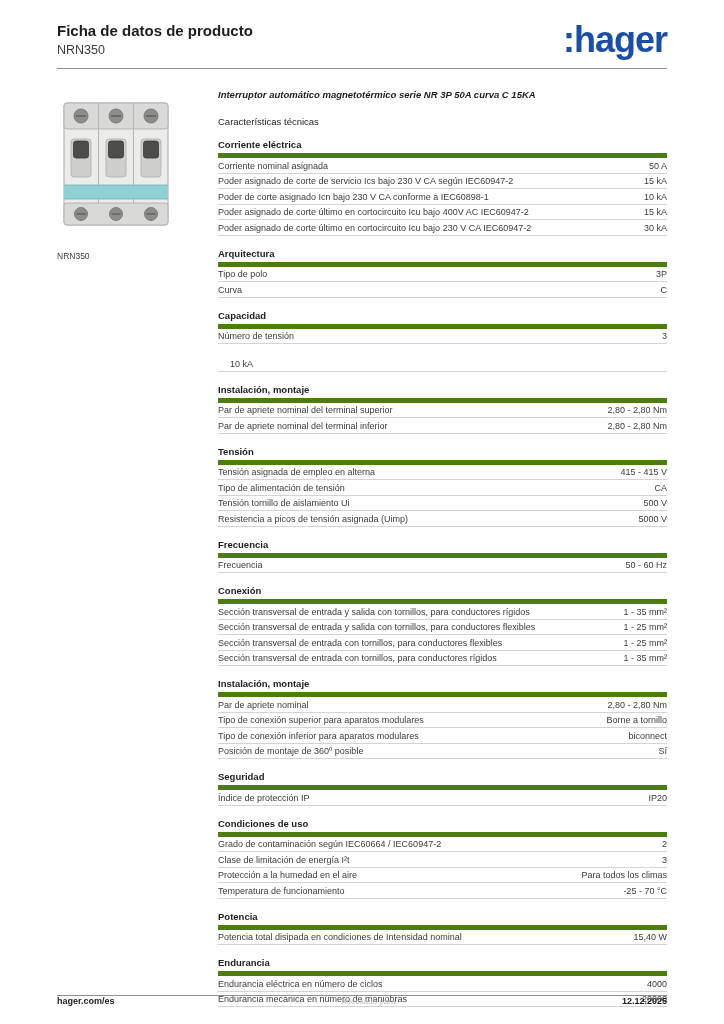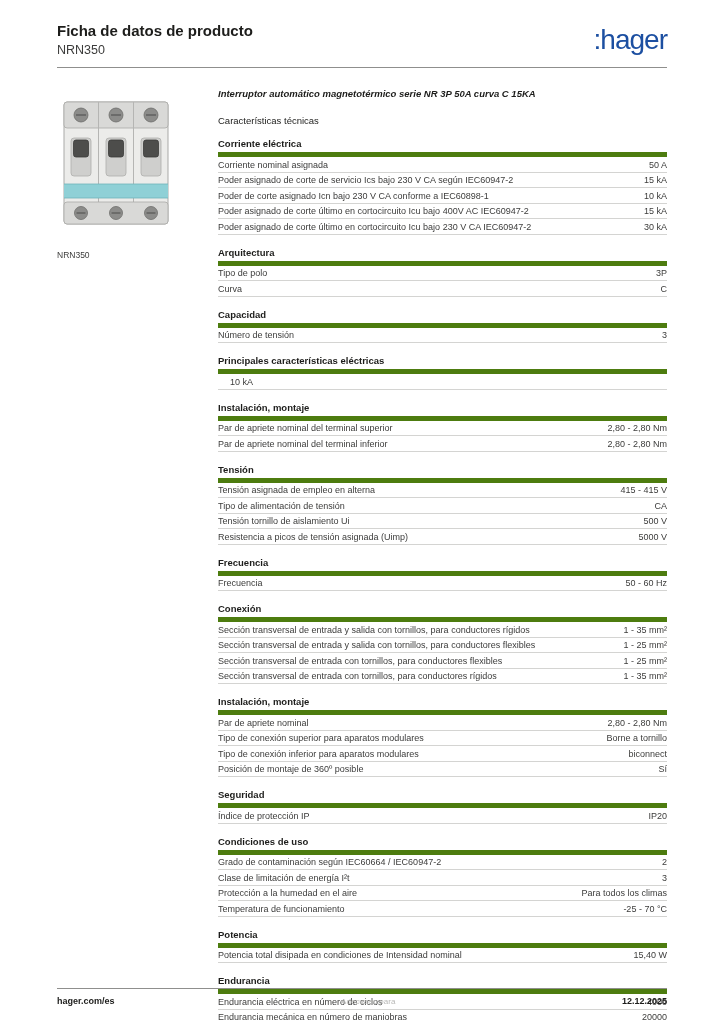--- a/index.html
+++ b/index.html
@@ -5,25 +5,25 @@
   * { margin:0; padding:0; box-sizing:border-box; }
   html,body { background:#ffffff; }
   body {
     width:724px; height:1024px; position:relative;
     font-family:"Liberation Sans", sans-serif;
     color:#3c3c3b;
   }
   .page { position:absolute; inset:0; padding:22px 57px 0 57px; }
 
   
-  .header { display:flex; justify-content:space-between; align-items:center;
+  .header { display:flex; justify-content:space-between; align-items:flex-start;
             border-bottom:1px solid #8f8f8d; padding-bottom:10px; }
   .header-title { font-size:15px; font-weight:bold; color:#1d1d1b; }
   .header-sub   { font-size:12.5px; color:#3c3c3b; margin-top:4px; }
-  .logo { font-size:28px; font-weight:normal; color:#1c4fa1; letter-spacing:-1px; line-height:1; }
+  .logo { font-size:36px; font-weight:bold; color:#1c4fa1; letter-spacing:-1px; line-height:1; }
 
   
   .content { display:flex; margin-top:20px; }
   .left-col { width:161px; flex-shrink:0; }
   .img-box { width:118px; }
   .img-caption { font-size:8.5px; color:#3c3c3b; margin-top:8px; }
   .right-col { flex:1; min-width:0; }
 
   .product-title { font-size:9.5px; font-weight:bold; color:#1d1d1b; margin-bottom:16px;font-style:italic; }
   .group-title   { font-size:9.5px; font-weight:normal; color:#1d1d1b; margin-bottom:12px; }
@@ -31,21 +31,21 @@
   .section { margin-bottom:12px; }
   .section h3 { font-size:9.5px; font-weight:bold; color:#1d1d1b;
                 padding-bottom:3px; border-bottom:5px solid #4d7c0f; }
   .row { display:flex; justify-content:space-between; align-items:baseline;
          font-size:9px; padding:2.5px 0 2px 0; border-bottom:1px solid #d4d4d2; }
   .row .label { color:#3c3c3b; }
   .row .value { text-align:right; white-space:nowrap; padding-left:12px; color:#3c3c3b; }
 
   
   .footer { position:absolute; left:57px; right:57px; bottom:18px;
-            border-top:1px solid #8f8f8d; padding-top:7px;
+            border-top:1px solid #8f8f8d; 
             display:flex; justify-content:space-between; align-items:baseline; }
   .footer .f-left  { font-size:9px; font-weight:bold; color:#1d1d1b; }
   .footer .f-center{ font-size:8px; color:#b8b8b6; }
   .footer .f-right { font-size:9px; font-weight:bold; color:#1d1d1b; }
 </style>
 </head>
 <body>
 
 <div class="page">
 
@@ -152,21 +152,20 @@
             </div>
           </div>
           <div class="section">
             <h3>Capacidad</h3>
             <div class="row">
               <span class="label">Número de tensión</span>
               <span class="value">3</span>
             </div>
           </div>
           <div class="section">
-            <h3>Principales características eléctricas</h3>
             <div class="row">
               <span class="value">10 kA</span>
             </div>
           </div>
           <div class="section">
             <h3>Instalación, montaje</h3>
             <div class="row">
               <span class="label">Par de apriete nominal del terminal superior</span>
               <span class="value">2,80 - 2,80 Nm</span>
             </div>

